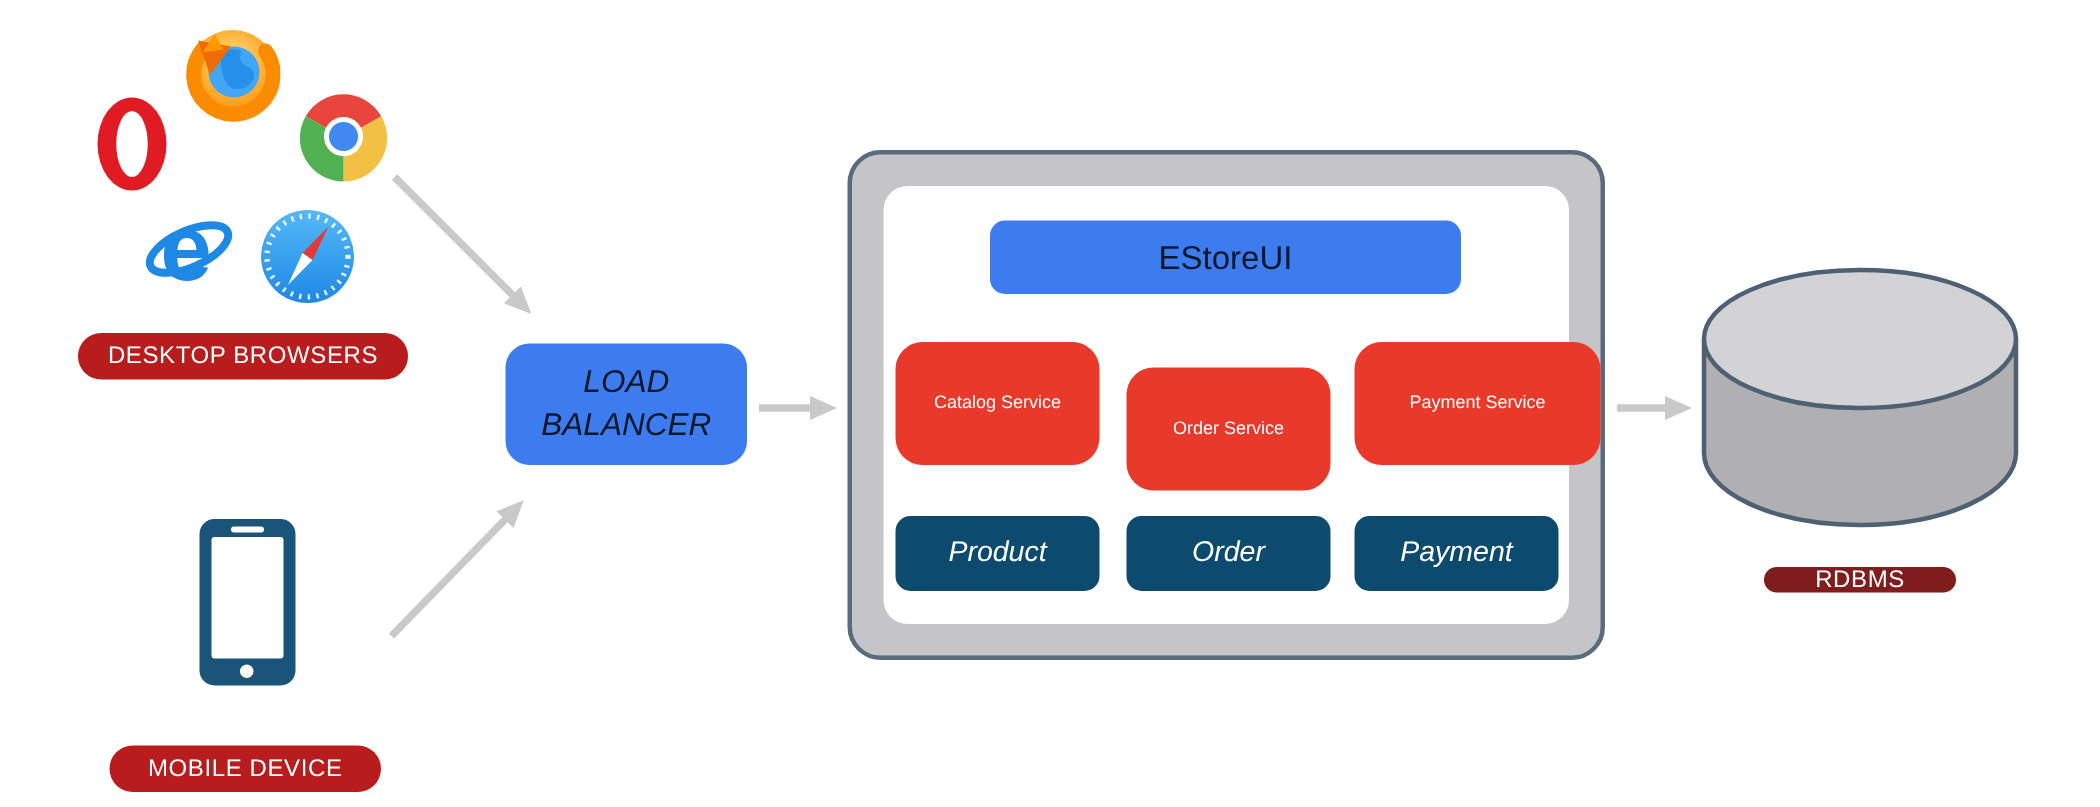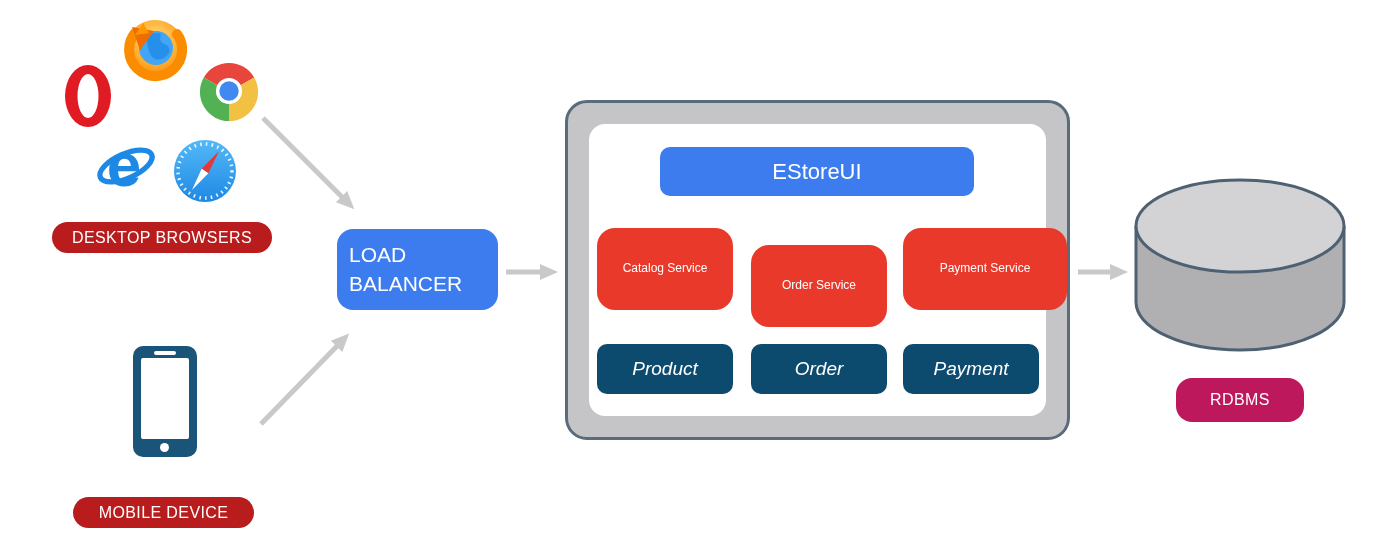--- a/index.html
+++ b/index.html
@@ -10,23 +10,23 @@
   .abs{position:absolute;}
   
   .pill{
     position:absolute;display:flex;align-items:center;justify-content:center;
     background:#b91c1c;color:#ffffff;border-radius:16px;
     font-size:16px;font-weight:500;letter-spacing:0.4px;white-space:nowrap;
   }
   
   .blue-box{
     position:absolute;display:flex;align-items:center;justify-content:center;
-    background:#3d7cee;color:#ffffff;text-align:left;
+    background:#3d7cee;color:#0f172a;text-align:center;
   }
-  .lb{border-radius:16px;font-size:21px;line-height:1.35;font-weight:500;padding:0 12px;}
+  .lb{border-radius:16px;font-size:21px;line-height:1.35;font-weight:500;padding:0 12px;font-style:italic;}
   .estore{border-radius:10px;font-size:22px;font-weight:500;}
   
   .service{
     position:absolute;display:flex;align-items:center;justify-content:center;
     background:#e8392b;color:#ffffff;border-radius:18px;
     font-size:12px;line-height:1.3;font-weight:500;text-align:center;padding:0 10px;box-sizing:border-box;
   }
   
   .entity{
     position:absolute;display:flex;align-items:center;justify-content:center;
@@ -157,15 +157,15 @@
   <div class="entity" style="left:597px;top:344px;width:136px;height:50px;">Product</div>
   <div class="entity" style="left:751px;top:344px;width:136px;height:50px;">Order</div>
   <div class="entity" style="left:903px;top:344px;width:136px;height:50px;">Payment</div>
 
   <div class="abs" style="left:1132px;top:176px;width:216px;height:176px;">
     <svg width="216" height="176" viewBox="0 0 216 176">
       <path d="M4,50 L4,126 A104,48 0 0 0 212,126 L212,50" fill="#b0afb2" stroke="#4d6173" stroke-width="3"></path>
       <ellipse cx="108" cy="50" rx="104" ry="46" fill="#d3d2d4" stroke="#4d6173" stroke-width="3"></ellipse>
     </svg>
   </div>
-  <div class="pill" style="left:1176px;top:378px;width:128px;height:44px;background:#be185d;">RDBMS</div>
+  <div class="pill" style="left:1176px;top:378px;width:128px;height:17px;background:#7f1d1d;">RDBMS</div>
 
 </div>
 
 </body></html>

